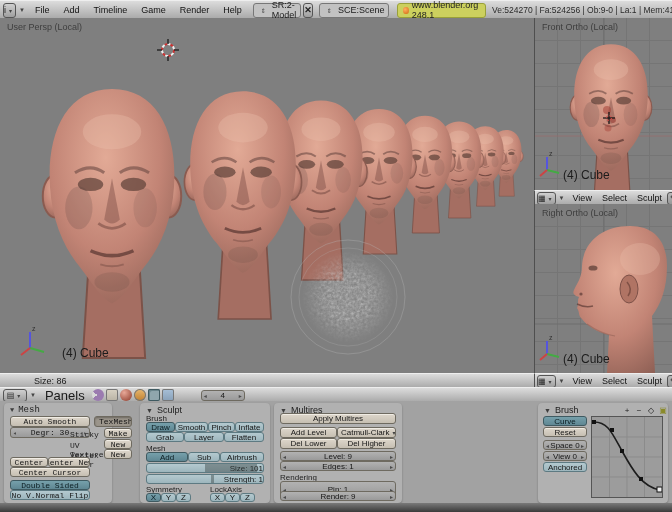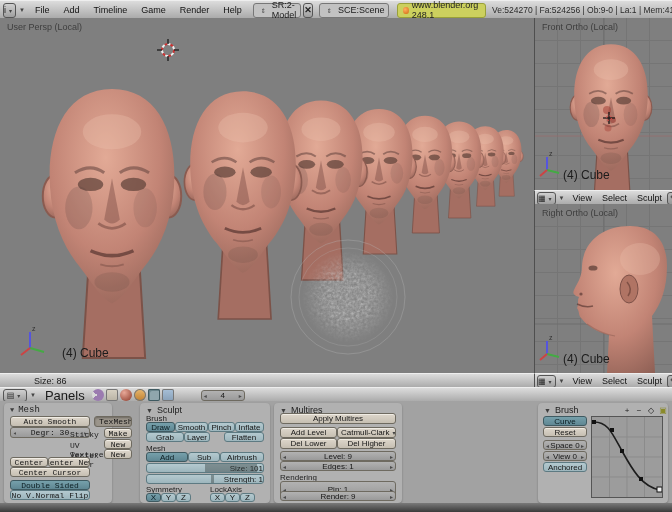--- a/index.html
+++ b/index.html
@@ -290,21 +290,21 @@
       <div class="ph">
           <span class="tri">▼</span>
           <span>Sculpt</span>
         </div>
       <span class="lbl" style="left:6px;top:11px;">Brush</span>
       <div class="tog on" style="left:6px;top:19px;width:29px;height:10px;">Draw</div>
       <div class="tog" style="left:35px;top:19px;width:33px;height:10px;">Smooth</div>
       <div class="tog" style="left:68px;top:19px;width:27px;height:10px;">Pinch</div>
       <div class="tog" style="left:95px;top:19px;width:29px;height:10px;">Inflate</div>
       <div class="tog" style="left:6px;top:29px;width:38px;height:10px;">Grab</div>
-      <div class="tog" style="left:44px;top:29px;width:26px;height:10px;text-decoration:underline;">Layer</div>
+      <div class="tog" style="left:44px;top:29px;width:40px;height:10px;text-decoration:underline;">Layer</div>
       <div class="tog" style="left:84px;top:29px;width:40px;height:10px;">Flatten</div>
       <span class="lbl" style="left:6px;top:41px;">Mesh</span>
       <div class="tog on" style="left:6px;top:49px;width:42px;height:10px;">Add</div>
       <div class="tog" style="left:48px;top:49px;width:32px;height:10px;">Sub</div>
       <div class="tog" style="left:80px;top:49px;width:44px;height:10px;">Airbrush</div>
       <div class="sld" style="left:6px;top:60px;width:118px;height:10px;">
         <span class="fill" style="left:50%;width:45%;"></span>
           <span>Size: 101</span>
       </div>
       <div class="sld" style="left:6px;top:71px;width:118px;height:10px;">

